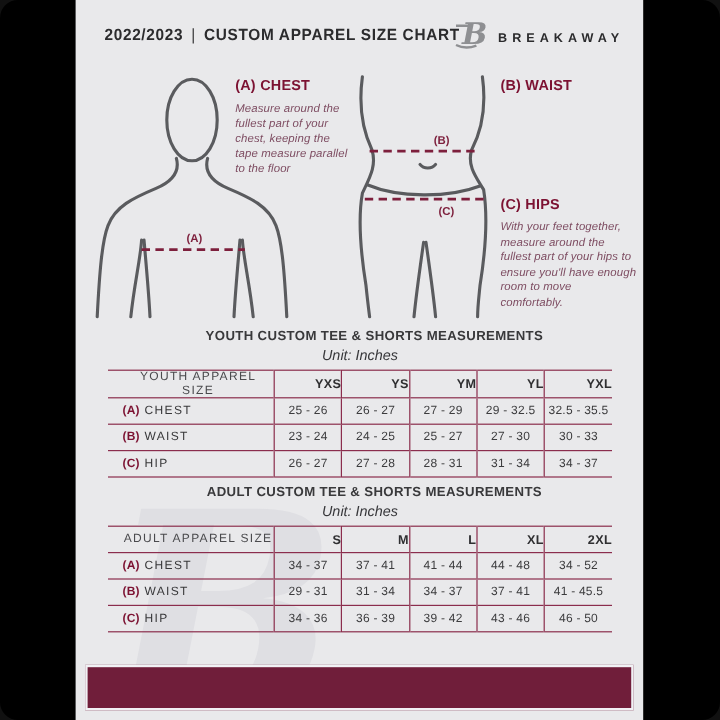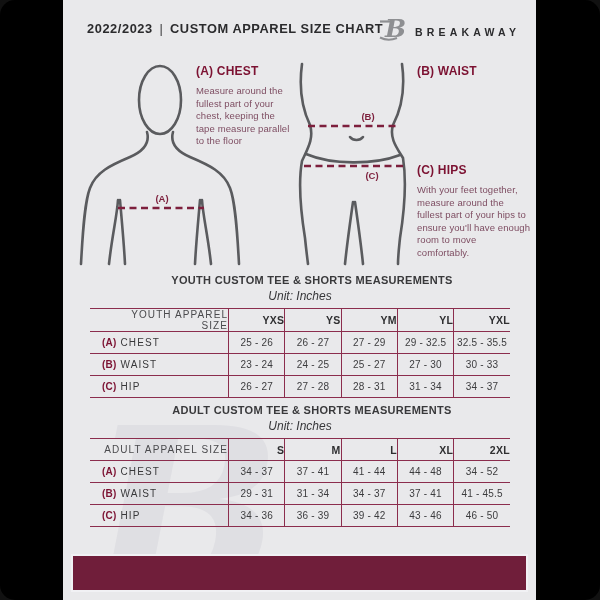--- a/index.html
+++ b/index.html
@@ -22,21 +22,21 @@
   .doc-title .pipe { margin:0 7px; font-weight:normal; color:#3a3a3c; }
   .brand-logo { position:absolute; left:314px; top:14px; width:32px; height:30px; }
   .brand-name {
     position:absolute; left:352px; top:26px; font-size:10.5px; font-weight:bold;
     letter-spacing:4.2px; color:#2b2b2d; white-space:nowrap;
   }
 
   
   .inst { position:absolute; z-index:2; }
   .inst h3 { margin:0 0 7px 0; font-size:12px; font-weight:bold; color:#7c1232; letter-spacing:0.2px; }
-  .inst p  { margin:0; font-size:9.5px; color:#7e4d62; line-height:1.32; letter-spacing:0.1px; }
+  .inst p  { margin:0; font-size:9.5px; font-style:italic; color:#7e4d62; line-height:1.32; letter-spacing:0.1px; }
   #inst-chest { left:133px; top:64px; width:100px; }
   #inst-waist { left:354px; top:64px; width:114px; }
   #inst-hips  { left:354px; top:163px; width:114px; }
 
   .fig { position:absolute; z-index:1; }
   #fig-torso { left:15px; top:58px; }
   #fig-lower { left:229px; top:58px; }
   .body-line  { fill:none; stroke:#5a5b5e; stroke-width:2.6; stroke-linecap:round; }
   .dash-line  { fill:none; stroke:#7d1f3c; stroke-width:2.3; stroke-dasharray:7 4.5; }
   .fig-label  { font-family:"Liberation Sans",sans-serif; font-size:9.5px; font-weight:bold; fill:#7d1f3c; }
@@ -68,21 +68,21 @@
   #youth-table { top:308px; } #adult-table { top:438px; }
   .size-table tr { height:22px; border-bottom:1.5px solid #8b2d4d; }
   .size-table th, .size-table td { border-left:1.5px solid #8b2d4d; padding:0; }
   .size-table th:first-child, .size-table td:first-child { border-left:none; }
   .size-table col.c0 { width:33%; }
   .size-table col.cn { width:13.4%; }
   .size-table th {
     font-size:10.5px; font-weight:bold; color:#2f2f31; text-align:right; letter-spacing:0.3px;
   }
   .size-table th.corner {
-    text-align:right; padding-left:12px; font-weight:normal; font-size:10px;
+    text-align:center; padding-left:12px; font-weight:normal; font-size:10px;
     letter-spacing:1.1px; color:#4a4a4d;margin-top:37px;
   }
   .size-table td { font-size:10px; color:#3c3c3e; text-align:center; letter-spacing:0.2px; }
   .size-table td.rowlab { text-align:left; padding-left:12px; }
   .size-table td.rowlab .pfx { color:#7c1232; font-weight:bold; margin-right:4px; }
   .size-table td.rowlab .lab { color:#38383a; letter-spacing:1.1px; }
 
   
   .footer-bar {
     position:absolute; left:8px; top:554px; width:453px; height:34px; z-index:3;

